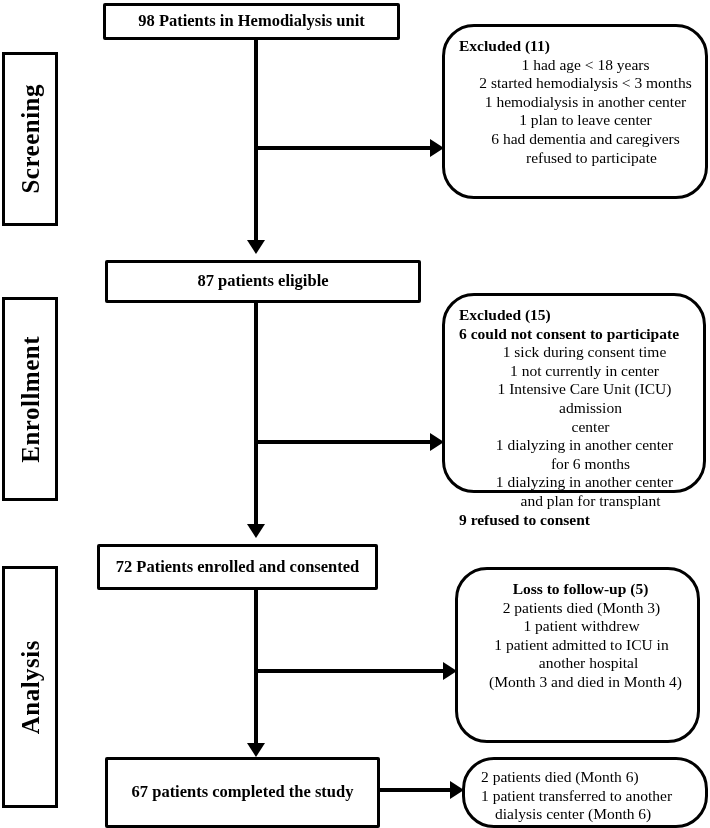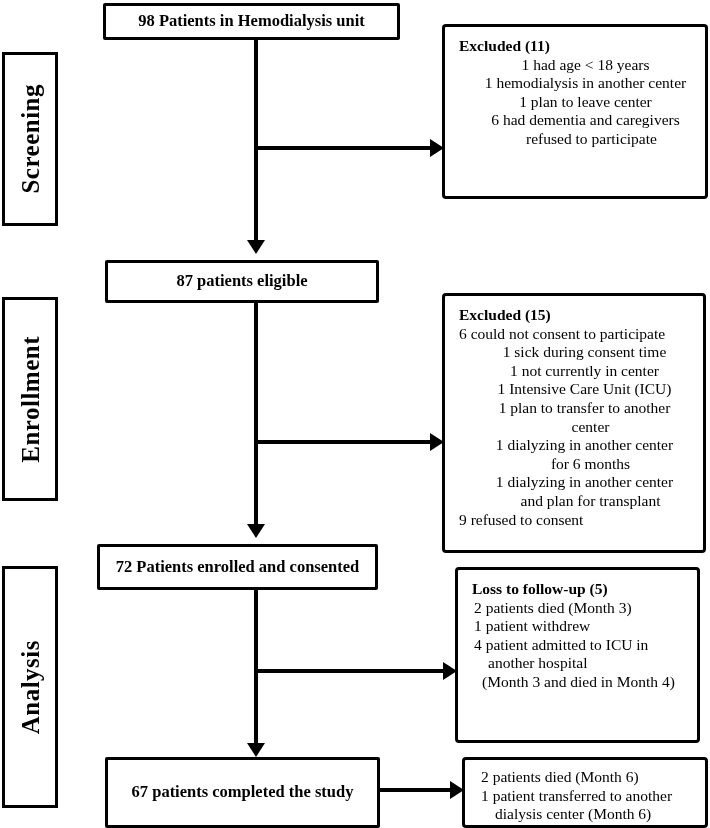--- a/index.html
+++ b/index.html
@@ -30,41 +30,41 @@
   }
 
   
   .node{
     position:absolute;
     border:3px solid #000;
     background:#fff;
     box-sizing:border-box;
   }
   .node.rounded-sm{border-radius:2px;padding-left:8px;}
-  .node.rounded-lg{border-radius:4px;}
+  .node.rounded-lg{border-radius:32px;}
 
   .node .center-label{
     position:absolute;left:0;top:0;right:0;bottom:0;
     display:flex;align-items:center;justify-content:center;
     text-align:center;
     font-weight:bold;
     font-size:16.5px;
     line-height:1.25;
     padding:2px 8px;
     box-sizing:border-box;
   }
 
   .listbox{
     padding:10px 8px 8px 14px;
     box-sizing:border-box;
     font-size:15.5px;
     line-height:1.20;
   }
   .listbox .hd{font-weight:bold;}
-  .listbox .hd2{font-weight:normal;}
+  .listbox .hd2{font-weight:bold;}
   .listbox .li{ padding-left:15px;text-align:center; }
   .listbox .li .cont{ display:block; padding-left:12px; }
   .listbox .flat{ padding-left:2px; }
   .listbox .flat .cont{ display:block; padding-left:14px; }
 
   
   .vline{position:absolute;background:#000;width:4px;}
   .hline{position:absolute;background:#000;height:4px;}
   .arrow-down{
     position:absolute;width:0;height:0;
@@ -105,55 +105,58 @@
 
   <div class="hline" style="left:256px;top:146px;width:176px;"></div>
   <div class="arrow-right" style="left:430px;top:139px;"></div>
 
   <div class="node rounded-lg listbox" style="left:442px;top:24px;width:266px;height:175px;">
     <div class="hd">Excluded (11)</div>
     <div class="li">
       <span>1 had age &lt; 18 years</span>
     </div>
     <div class="li">
+      <span>2 started hemodialysis &lt; 3 months</span>
+    </div>
+    <div class="li">
       <span>1 hemodialysis in another center</span>
     </div>
     <div class="li">
       <span>1 plan to leave center</span>
     </div>
     <div class="li">
       <span>6 had dementia and caregivers</span>
       <span class="cont">refused to participate</span>
     </div>
   </div>
 
-  <div class="node rounded-sm" style="left:105px;top:260px;width:274px;height:43px;">
+  <div class="node rounded-sm" style="left:105px;top:260px;width:316px;height:43px;">
     <div class="center-label">87 patients eligible</div>
   </div>
 
   <div class="vline" style="left:254px;top:303px;height:224px;"></div>
   <div class="arrow-down" style="left:247px;top:524px;"></div>
 
   <div class="hline" style="left:256px;top:440px;width:176px;"></div>
   <div class="arrow-right" style="left:430px;top:433px;"></div>
 
-  <div class="node rounded-lg listbox" style="left:442px;top:293px;width:264px;height:260px;">
+  <div class="node rounded-lg listbox" style="left:442px;top:293px;width:264px;height:200px;">
     <div class="hd">Excluded (15)</div>
     <div class="hd2">6 could not consent to participate</div>
     <div class="li">
       <span>1 sick during consent time</span>
     </div>
     <div class="li">
       <span>1 not currently in center</span>
     </div>
     <div class="li">
       <span>1 Intensive Care Unit (ICU)</span>
-    </div>
-    <div class="li">
-      <span>1 plan to transfer to another</span>
+      <span class="cont">admission</span>
+    </div>
+    <div class="li">
       <span class="cont">center</span>
     </div>
     <div class="li">
       <span>1 dialyzing in another center</span>
       <span class="cont">for 6 months</span>
     </div>
     <div class="li">
       <span>1 dialyzing in another center</span>
       <span class="cont">and plan for transplant</span>
     </div>
@@ -163,30 +166,30 @@
   <div class="node rounded-sm" style="left:97px;top:544px;width:281px;height:46px;">
     <div class="center-label">72 Patients enrolled and consented</div>
   </div>
 
   <div class="vline" style="left:254px;top:590px;height:156px;"></div>
   <div class="arrow-down" style="left:247px;top:743px;"></div>
 
   <div class="hline" style="left:256px;top:669px;width:189px;"></div>
   <div class="arrow-right" style="left:443px;top:662px;"></div>
 
-  <div class="node rounded-lg listbox" style="left:455px;top:567px;width:245px;height:176px;">
+  <div class="node rounded-lg listbox" style="left:455px;top:567px;width:245px;height:176px;text-align:center;">
     <div class="hd">Loss to follow-up (5)</div>
     <div class="flat">
       <span>2 patients died (Month 3)</span>
     </div>
     <div class="flat">
       <span>1 patient withdrew</span>
     </div>
     <div class="flat">
-      <span>4 patient admitted to ICU in</span>
+      <span>1 patient admitted to ICU in</span>
       <span class="cont">another hospital</span>
       <span class="cont" style="padding-left:8px">(Month 3 and died in Month 4)</span>
     </div>
   </div>
 
   <div class="node rounded-sm" style="left:105px;top:757px;width:275px;height:71px;">
     <div class="center-label">67 patients completed the study</div>
   </div>
 
   <div class="hline" style="left:380px;top:788px;width:75px;"></div>

